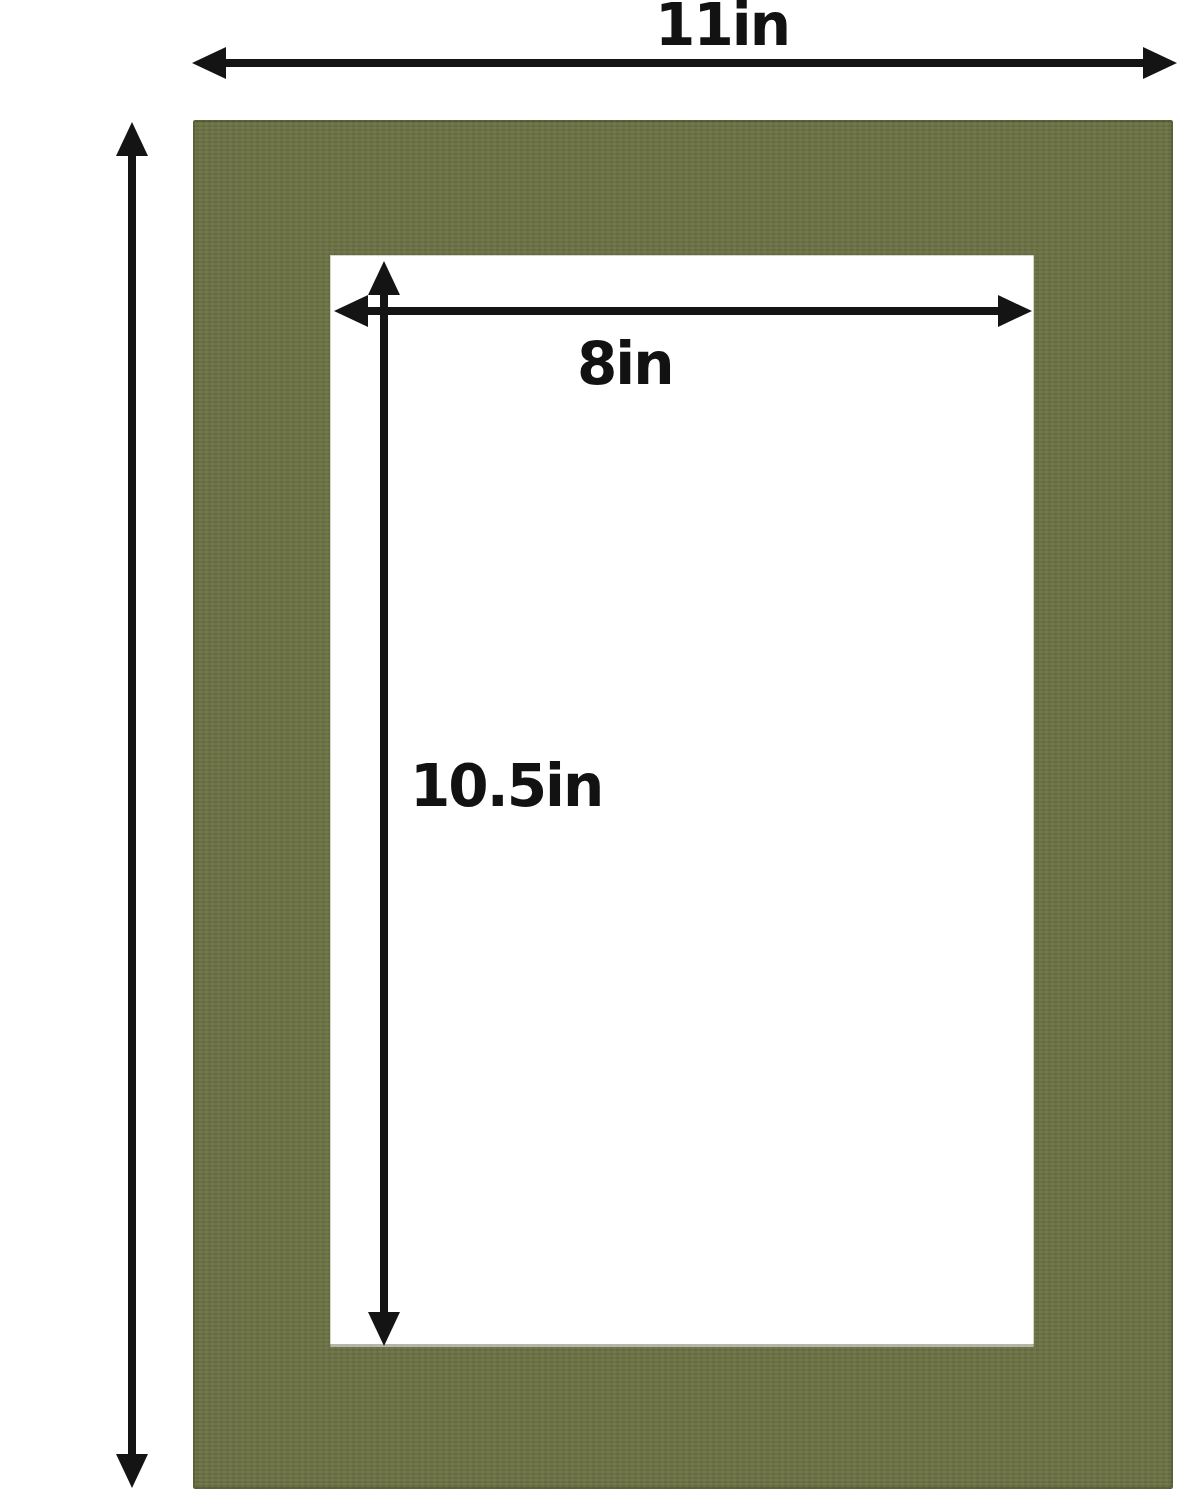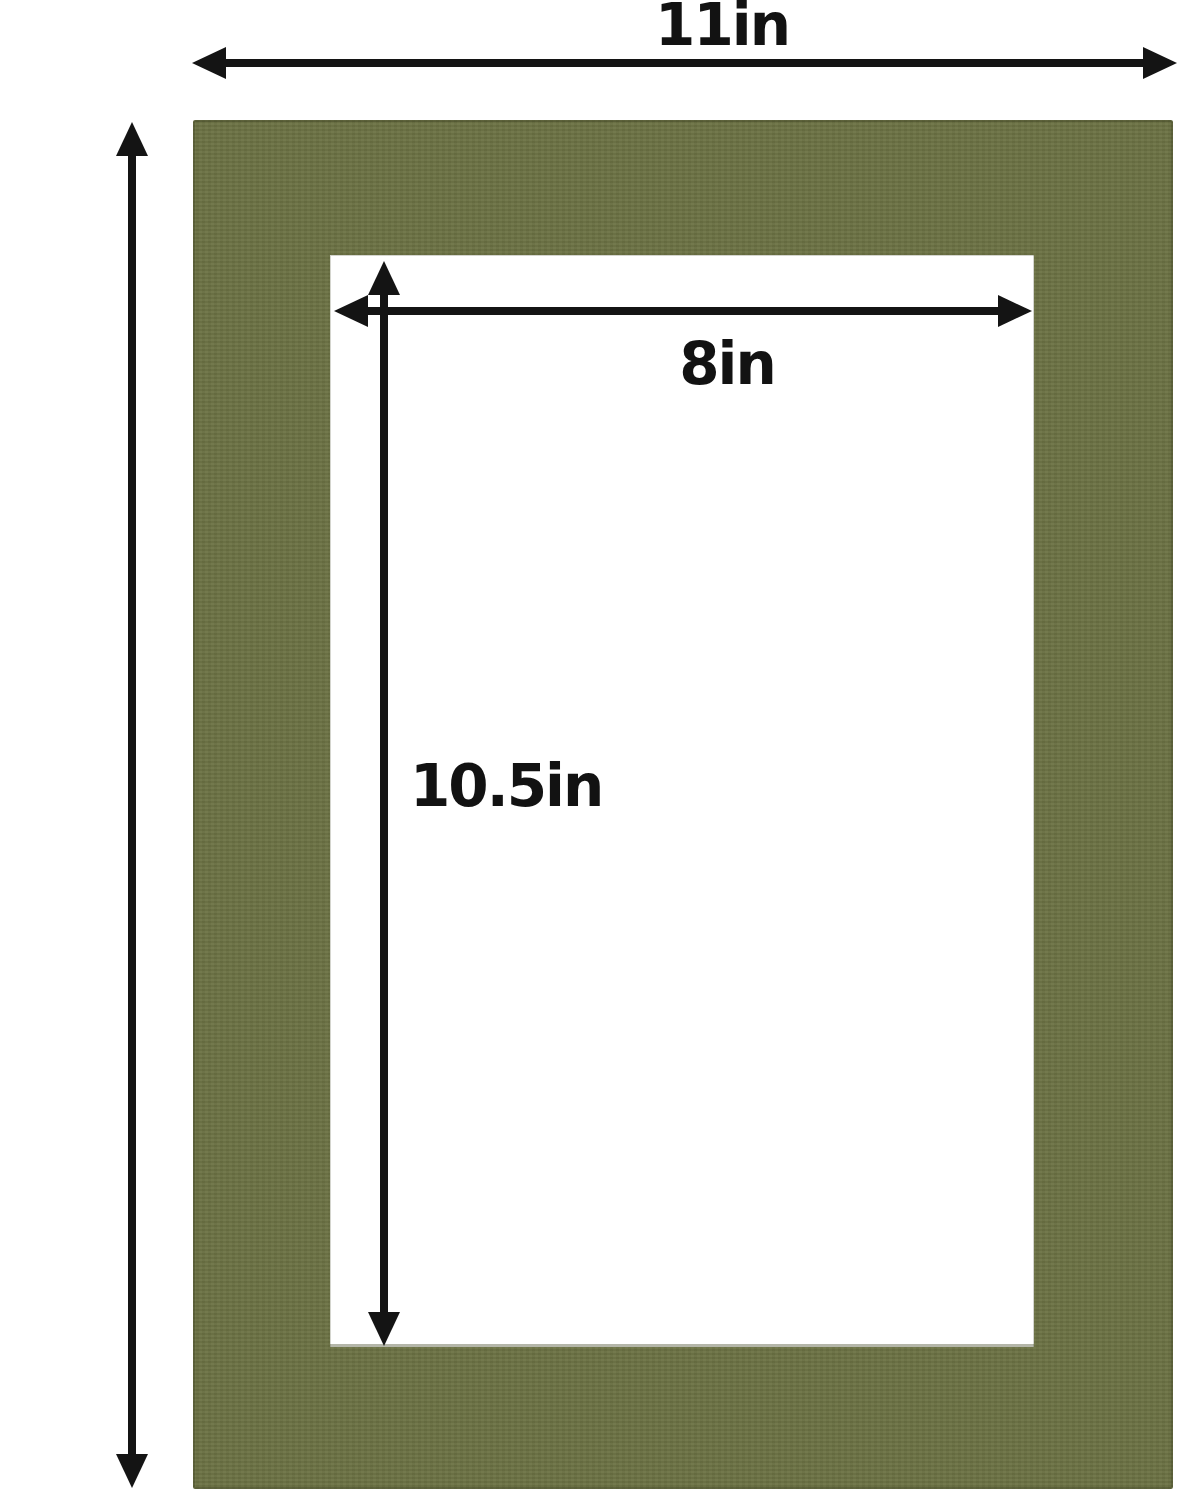--- a/index.html
+++ b/index.html
@@ -88,21 +88,21 @@
     position: absolute;
     font-size: 58px;
     font-weight: 700;
     letter-spacing: -2px;
     line-height: 1;
     color: #121212;
     white-space: nowrap;
   }
   #label-outer-width  { left: 572px; top: -4px;  width: 300px; text-align: center; }
   #label-outer-height { left: 2px;   top: 757px; }
-  #label-inner-width  { left: 577px; top: 335px; width: 300px; text-align: center; }
+  #label-inner-width  { left: 577px; top: 335px; width: 300px; text-align: left; }
   #label-inner-height { left: 410px; top: 757px; }
 </style>
 </head>
 <body>
 
 <div class="canvas">
 
   <div class="mat"></div>
   <div class="opening"></div>
 

